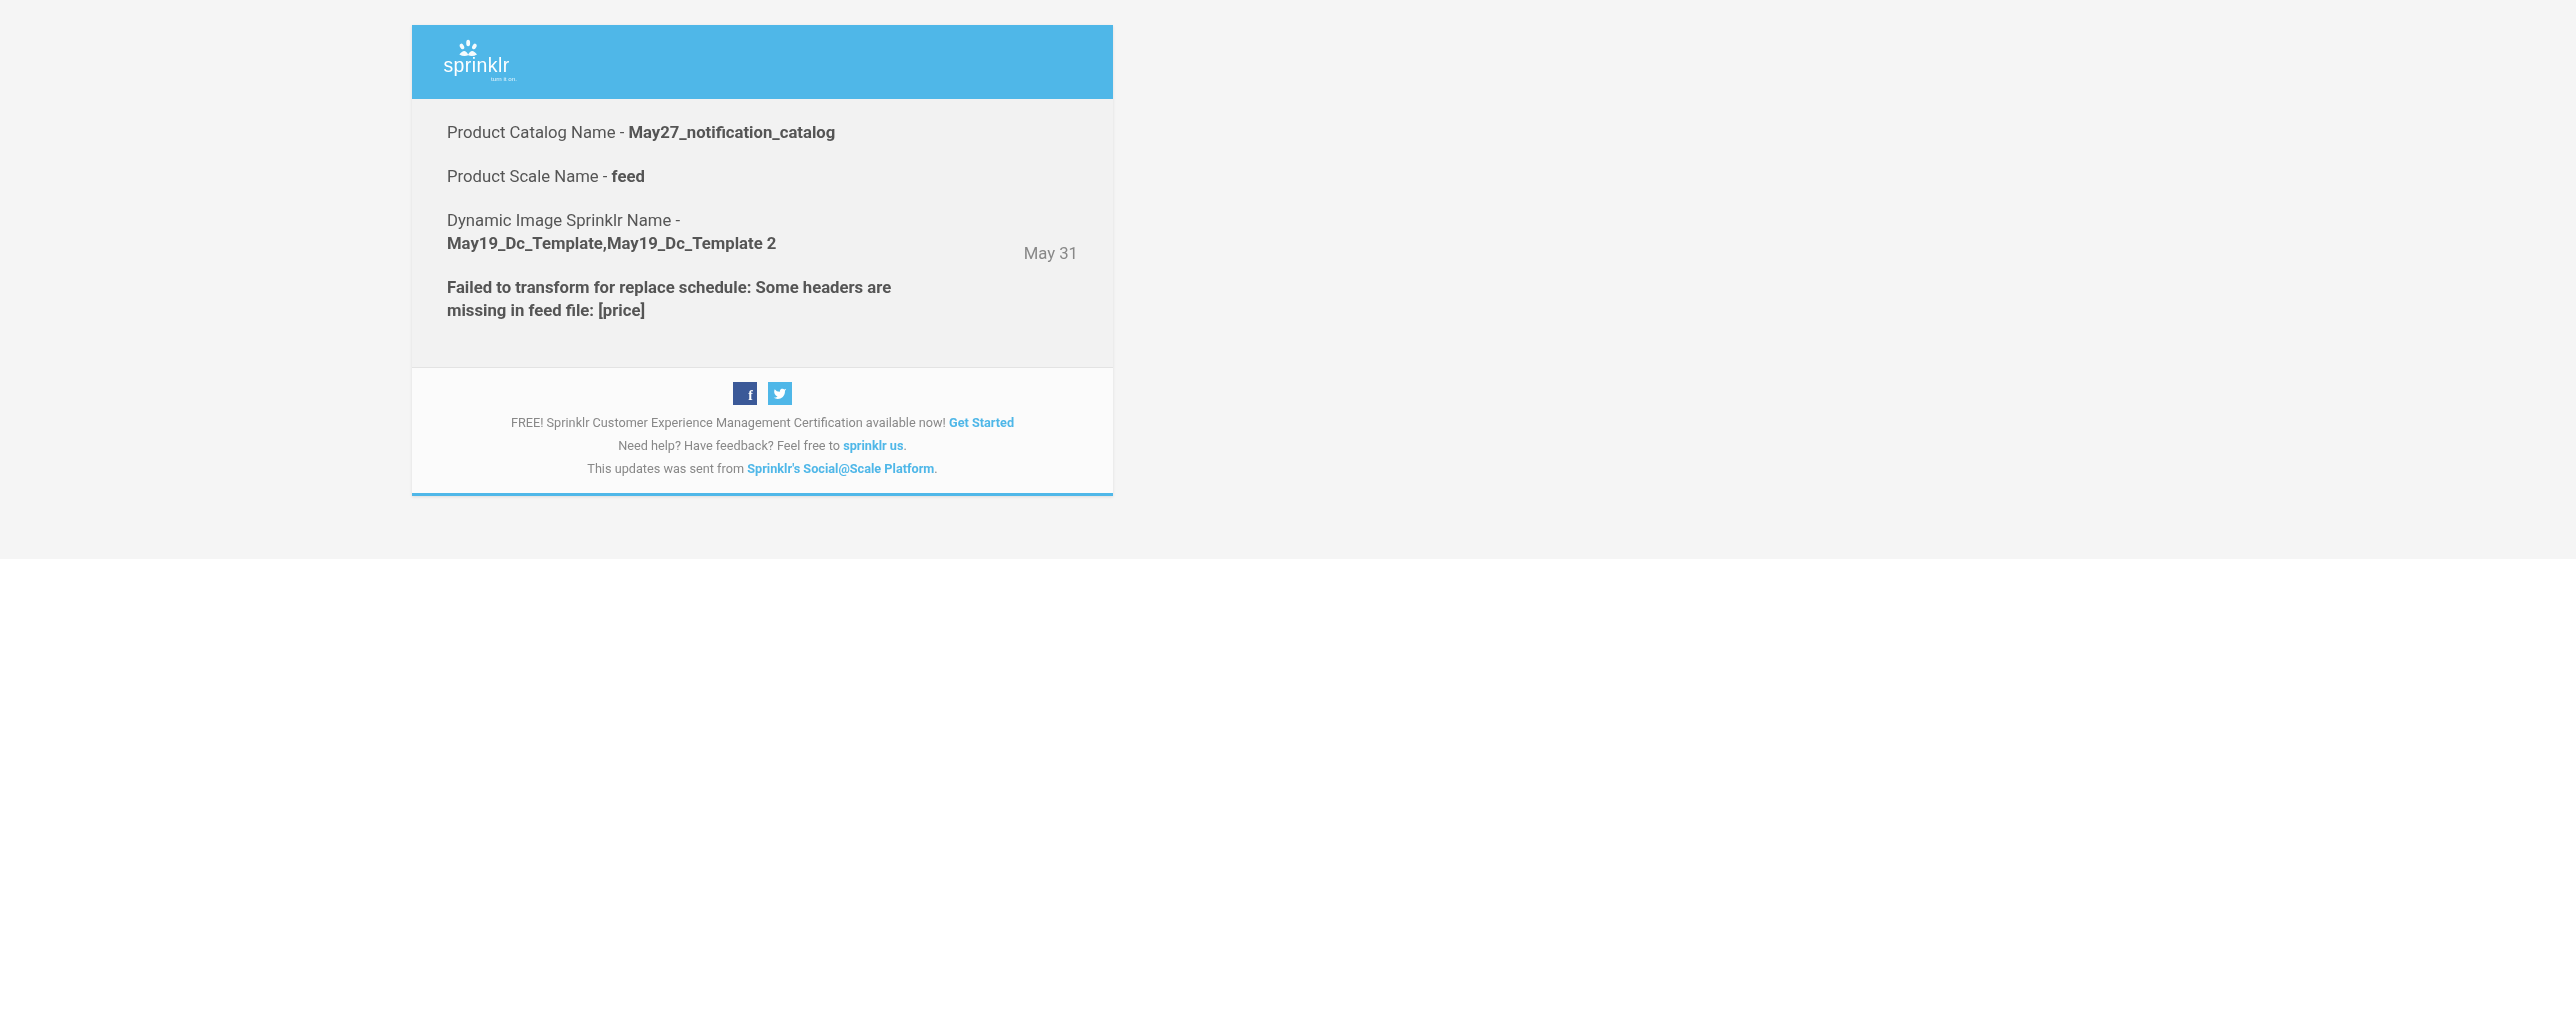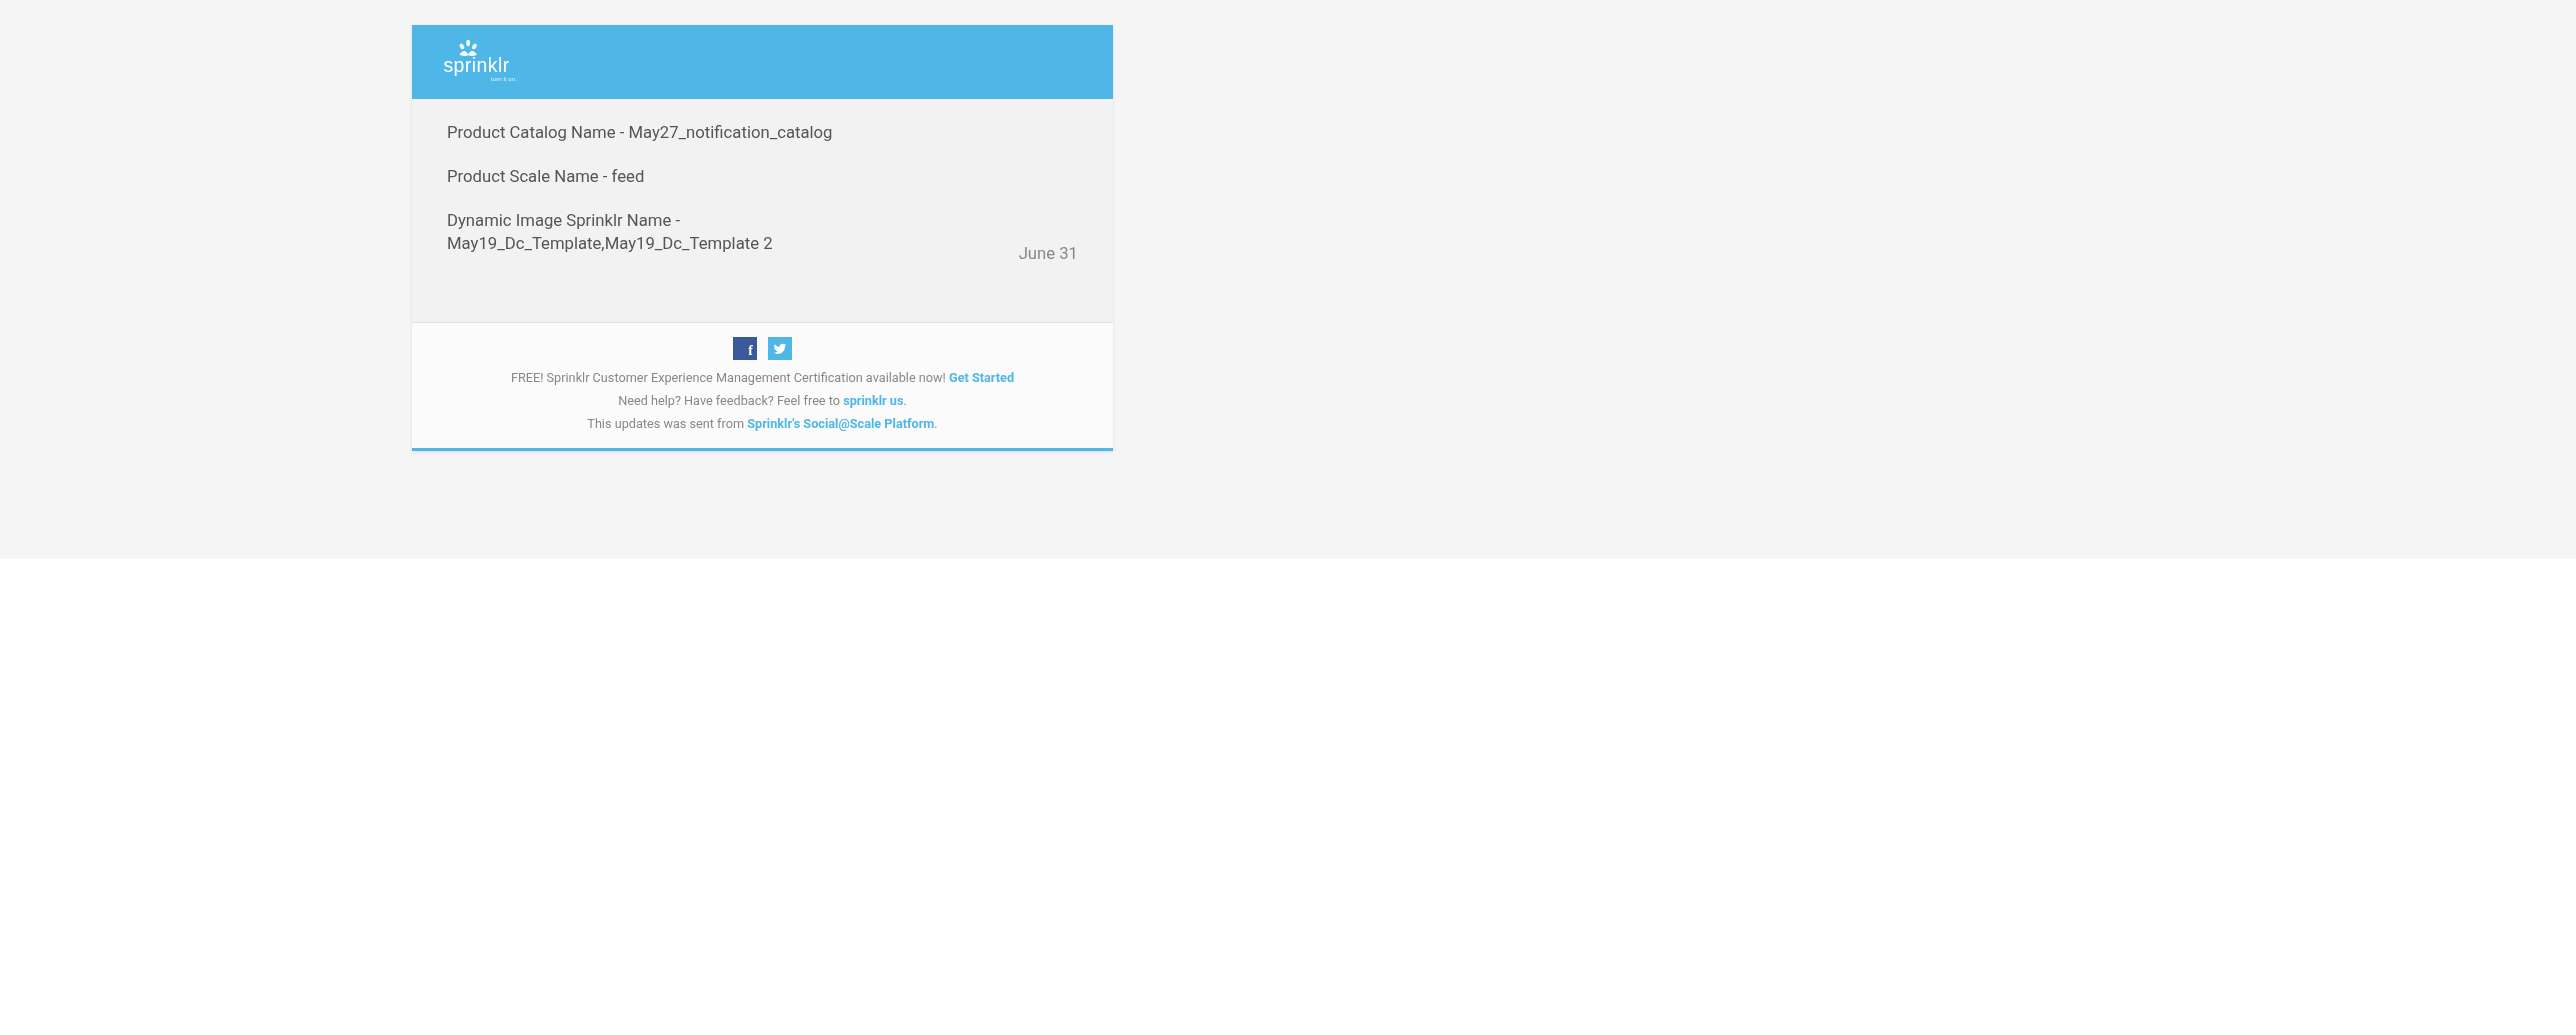--- a/index.html
+++ b/index.html
@@ -45,21 +45,21 @@
       padding: 23.5px 35px 45px 35px;
       width: 569px;
     }
     .row {
       margin-bottom: 21.6px;
       color: #555555;
       font-size: 16.7px;
       line-height: 1.35;
     }
     .row .bold {
-      font-weight: 400;
+      font-weight: 700;
       color: #555555;
     }
     .error-msg {
       color: #4a1d4a;
       font-size: 16.7px;
       margin-bottom: 21.6px;
       margin-top: 21.6px;
     }
     .fail-msg {
       color: #555555;
@@ -145,22 +145,23 @@
       <div class="content-inner">
         <div class="row">
           <span>Product Catalog Name - </span><span class="bold">May27_notification_catalog</span>
         </div>
         <div class="row">
           <span>Product Scale Name - </span><span class="bold">feed</span>
         </div>
         <div class="row">
           <span>Dynamic Image Sprinklr Name - </span><span class="bold">May19_Dc_Template,May19_Dc_Template 2</span>
         </div>
+        <div class="fail-msg">Failed to transform for replace schedule: Some headers are missing in feed file: [price]</div>
       </div>
-      <div class="date-stamp">June 31</div>
+      <div class="date-stamp">May 31</div>
     </div>
 
     <div class="footer-region">
       <div class="social-icons">
         <span class="social-icon fb-icon">f</span>
         <span class="social-icon tw-icon">
           <svg width="13.7" height="13.7" viewBox="0 0 24 24" fill="#ffffff">
               <path d="M23 3a10.9 10.9 0 01-3.14 1.53 4.48 4.48 0 00-7.86 3v1A10.66 10.66 0 013 4s-4 9 5 13a11.64 11.64 0 01-7 2c9 5 20 0 20-11.5a4.5 4.5 0 00-.08-.83A7.72 7.72 0 0023 3z"></path>
             </svg>
         </span>

